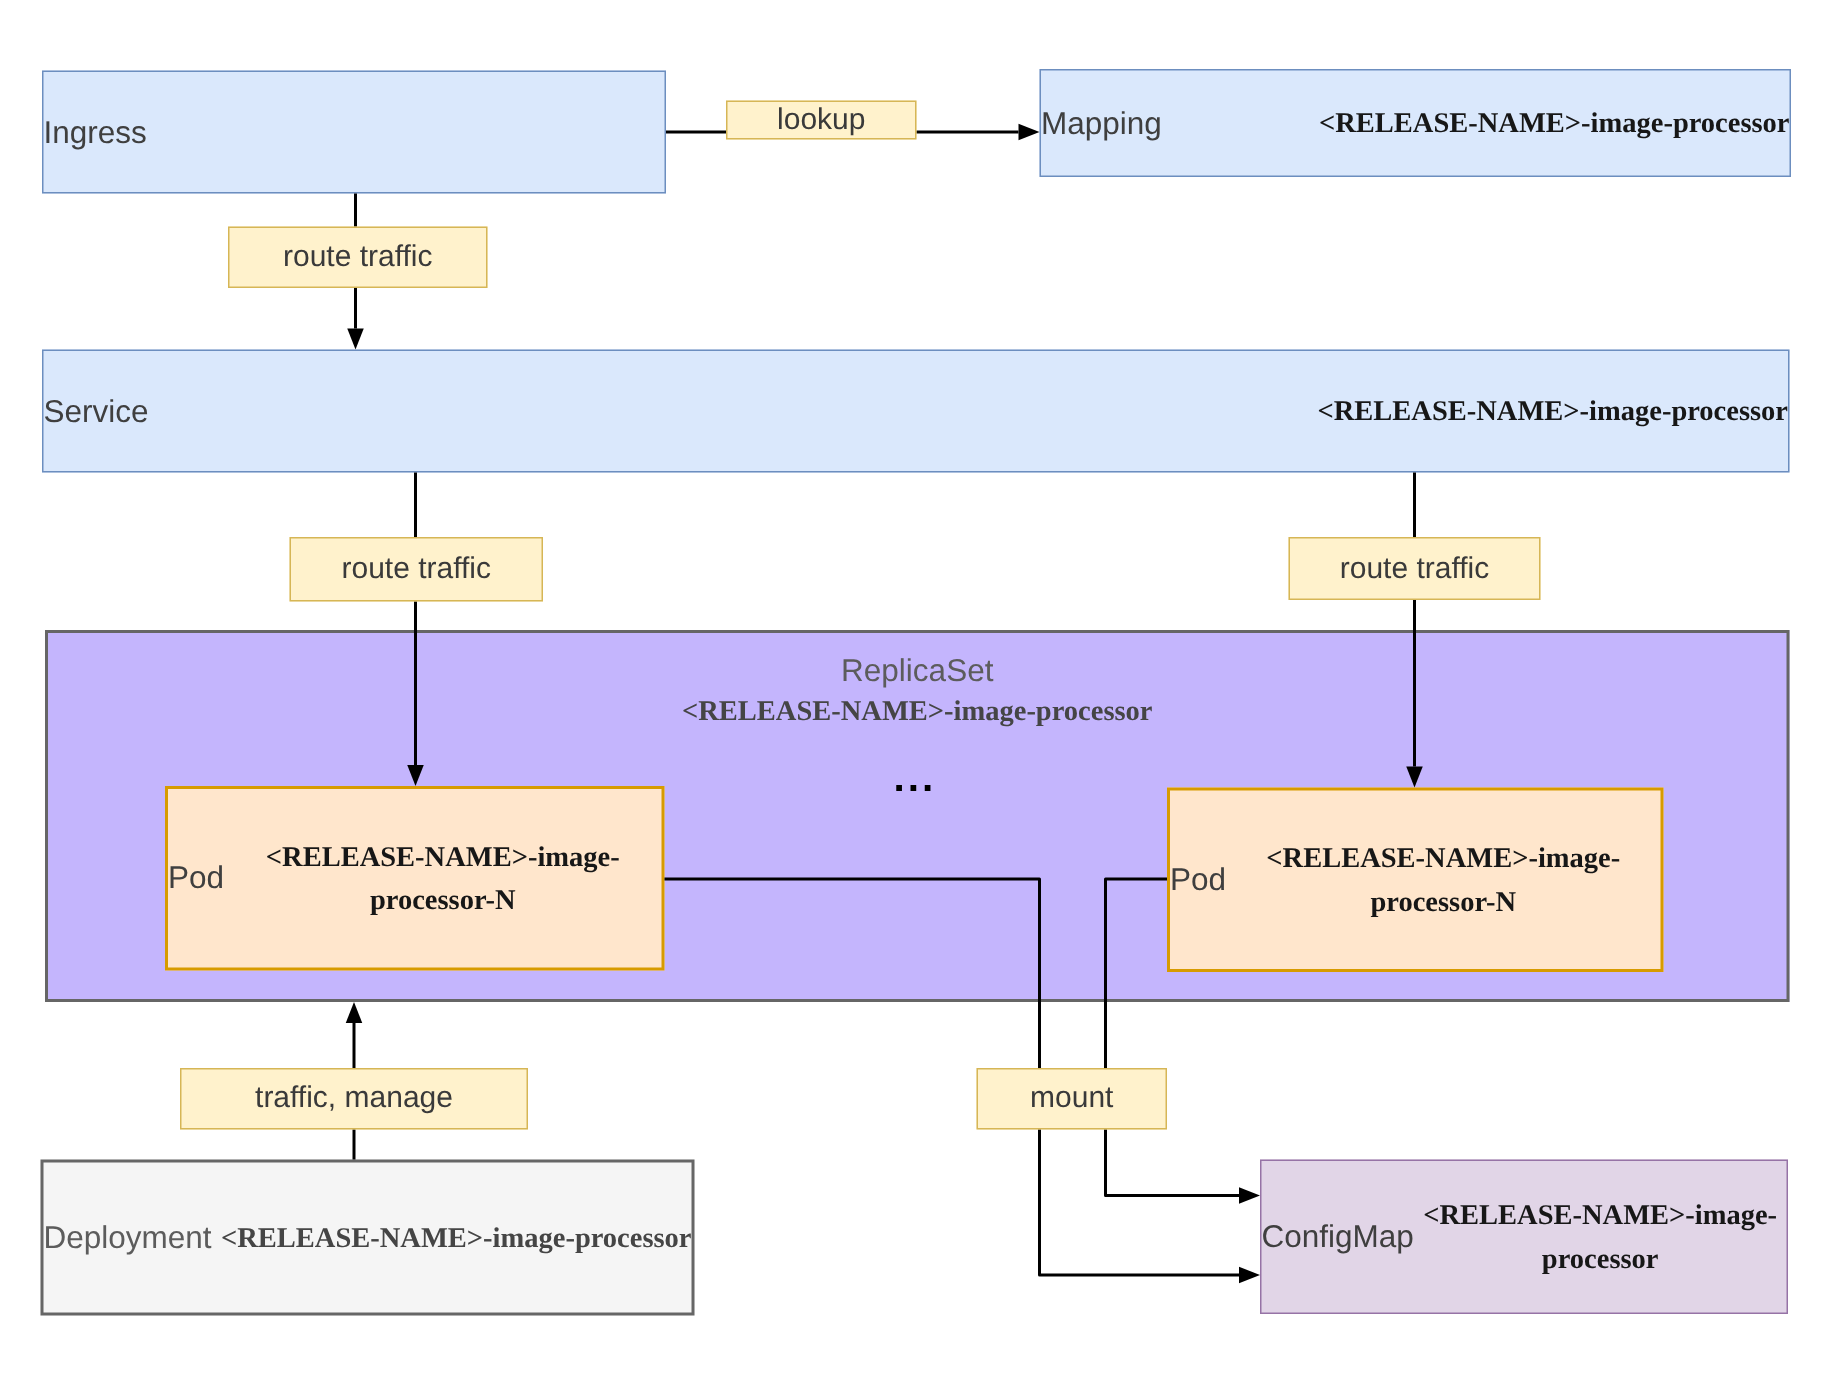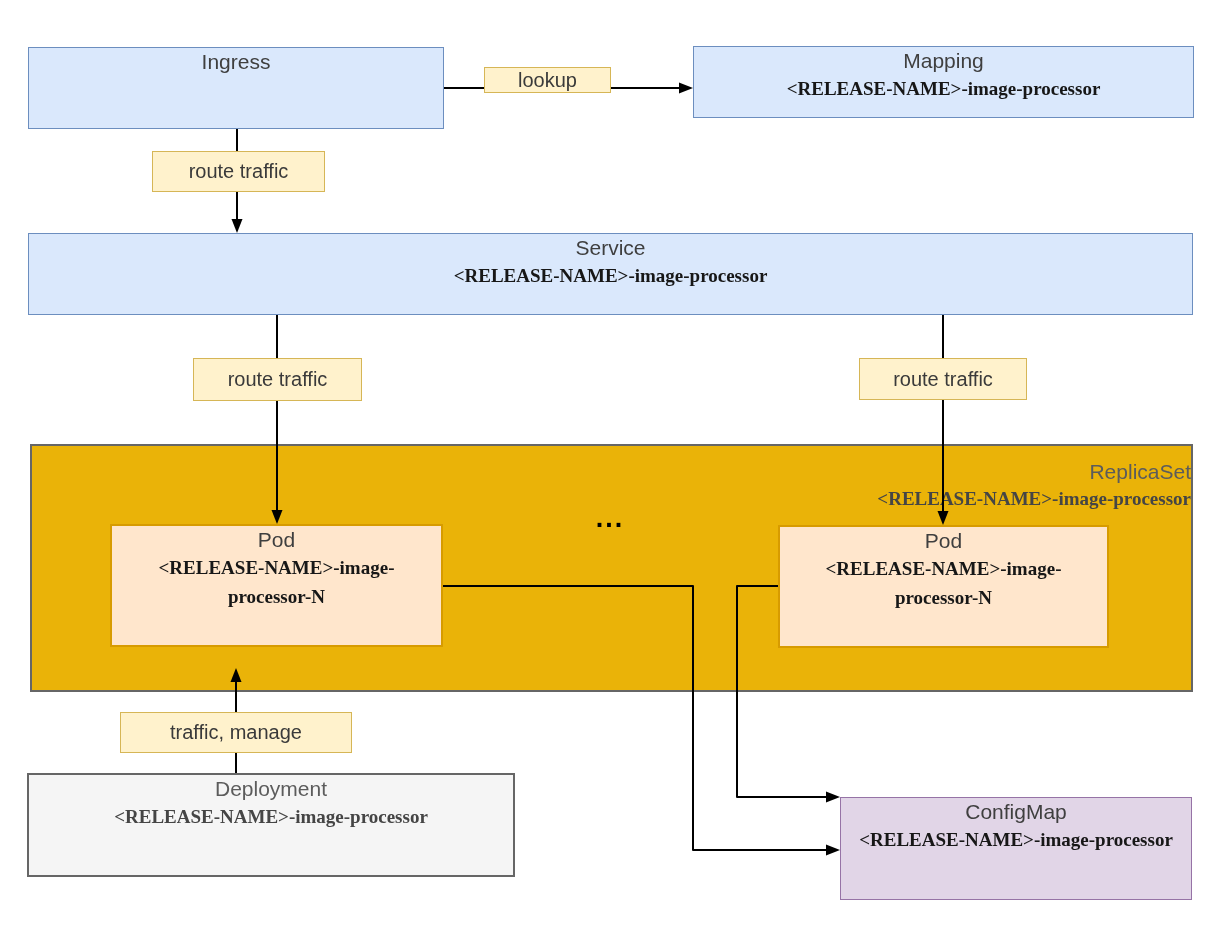--- a/index.html
+++ b/index.html
@@ -18,23 +18,22 @@
     position: absolute;
     left: 0; top: 0;
     width: 1224px; height: 928px;
     pointer-events: none;
     z-index: 3;
   }
 
   .node {
     position: absolute;
     display: flex;
-    flex-direction: column;
     align-items: center;
-    justify-content: flex-start;
+    justify-content: space-between;
     text-align: center;
     z-index: 2;
   }
   .node .title {
     font-size: 21px;
     line-height: 27px;
     color: #3f3f3f;
   }
   .node .sub {
     font-family: "Liberation Serif", serif;
@@ -48,25 +47,24 @@
   .node.orange { background: #ffe6cc; border: 2px solid #d79b00; }
   .node.gray   { background: #f5f5f5; border: 2px solid #666666; }
   .node.purple { background: #e1d5e7; border: 1.5px solid #9673a6; }
 
   .node.gray .title { color: #5c5c5c; }
   .node.gray .sub   { color: #454545; }
 
   
   .container-node {
     position: absolute;
-    background: #eab308;
+    background: #c4b5fd;
     border: 2px solid #666666;
     z-index: 1;
-    text-align: right;
-    margin-top: 24px;
+    text-align: center;
   }
   .container-node .title {
     margin-top: 12px;
     font-size: 21px;
     line-height: 27px;
     color: #5c5c5c;
   }
   .container-node .sub {
     font-family: "Liberation Serif", serif;
     font-weight: bold;
@@ -128,26 +126,26 @@
   <div class="node orange pod" style="left:110px; top:524px; width:333px; height:123px;">
     <div class="title">Pod</div>
     <div class="sub">&lt;RELEASE-NAME&gt;-image-processor-N</div>
   </div>
 
   <div class="node orange pod" style="left:778px; top:525px; width:331px; height:123px;">
     <div class="title">Pod</div>
     <div class="sub">&lt;RELEASE-NAME&gt;-image-processor-N</div>
   </div>
 
-  <div class="node gray" style="left:27px; top:773px; width:488px; height:104px;">
+  <div class="node gray" style="left:27px; top:773px; width:436px; height:104px;">
     <div class="title">Deployment</div>
     <div class="sub">&lt;RELEASE-NAME&gt;-image-processor</div>
   </div>
 
-  <div class="node purple" style="left:840px; top:797px; width:352px; height:103px;">
+  <div class="node purple" style="left:840px; top:773px; width:352px; height:103px;">
     <div class="title">ConfigMap</div>
     <div class="sub">&lt;RELEASE-NAME&gt;-image-processor</div>
   </div>
 
   <svg class="edges-layer" viewBox="0 0 1224 928" xmlns="http://www.w3.org/2000/svg">
     <g stroke="#000000" stroke-width="2" fill="none" stroke-linejoin="round">
 
       <line x1="444" y1="88" x2="679" y2="88"></line>
 
       <line x1="237" y1="129" x2="237" y2="219"></line>
@@ -176,14 +174,15 @@
   <div class="edge-label" style="left:484px; top:67px; width:127px; height:26px;">lookup</div>
 
   <div class="edge-label" style="left:152px; top:151px; width:173px; height:41px;">route traffic</div>
 
   <div class="edge-label" style="left:193px; top:358px; width:169px; height:43px;">route traffic</div>
 
   <div class="edge-label" style="left:859px; top:358px; width:168px; height:42px;">route traffic</div>
 
   <div class="edge-label" style="left:120px; top:712px; width:232px; height:41px;">traffic, manage</div>
 
+  <div class="edge-label" style="left:651px; top:712px; width:127px; height:41px;">mount</div>
 
 </div>
 
 </body></html>

